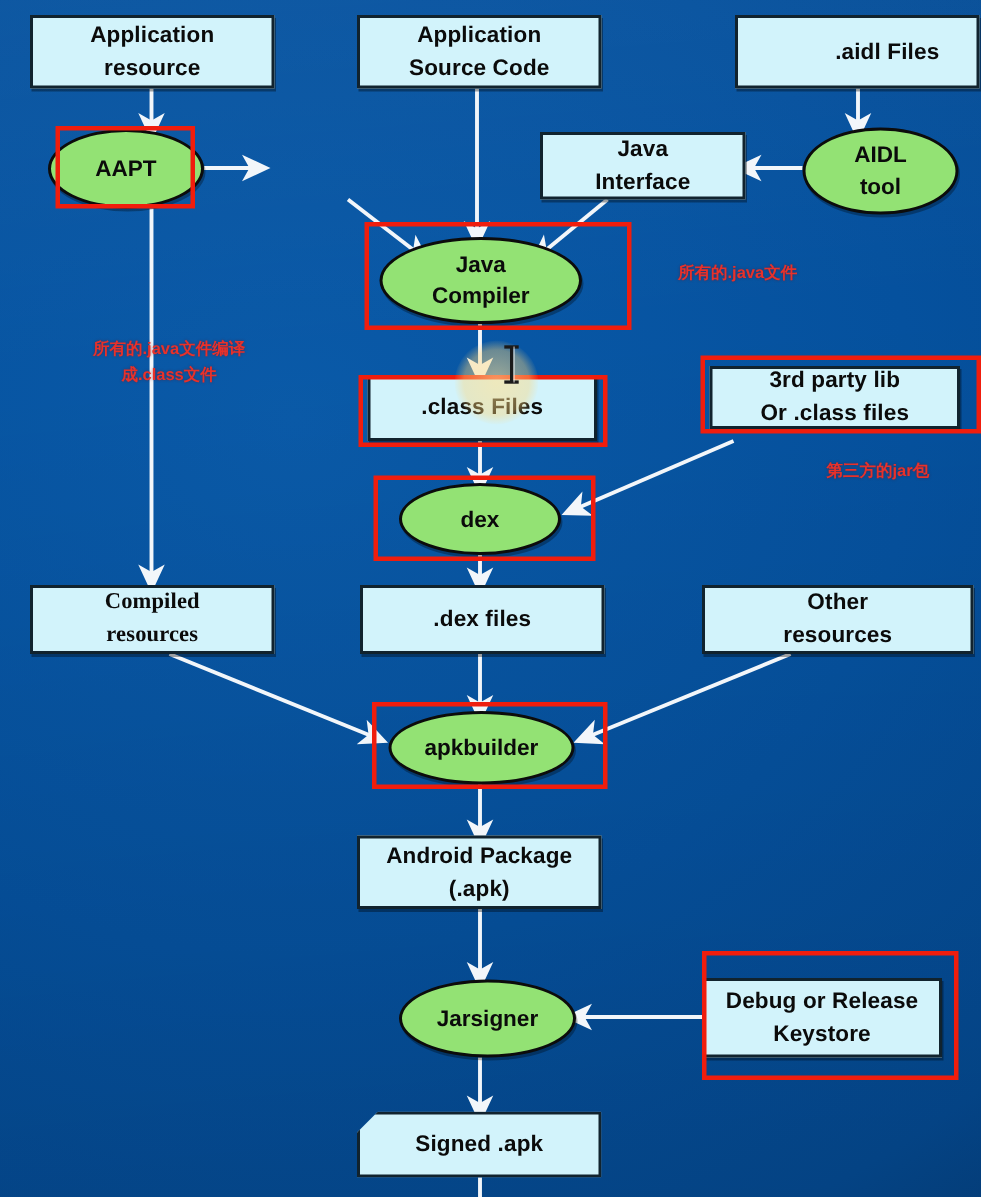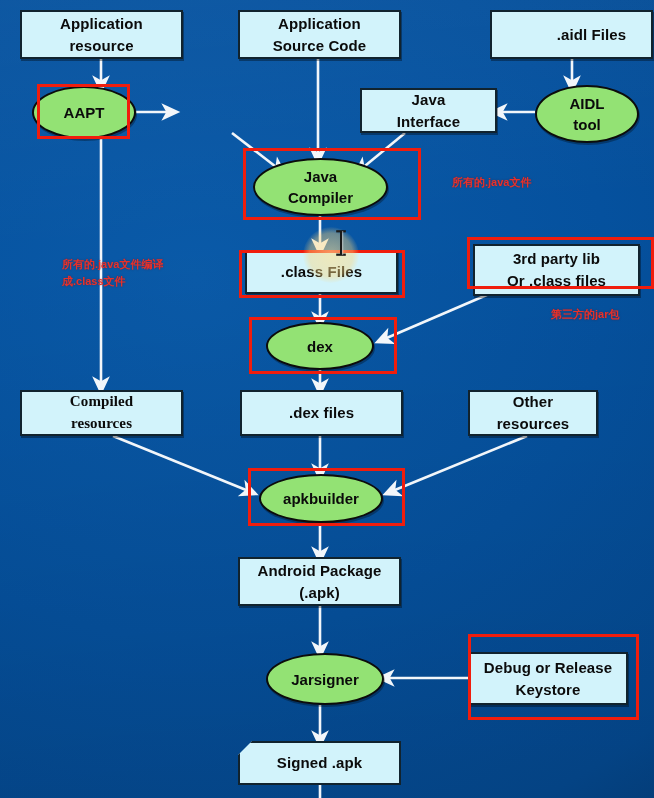--- a/index.html
+++ b/index.html
@@ -199,39 +199,39 @@
 
   <div class="node ell" style="left:253px; top:158px; width:135px; height:58px;">
     <span class="l">Java</span>
     <span class="l">Compiler</span>
   </div>
 
   <div class="node box" style="left:245px; top:250px; width:153px; height:44px;">
     <span class="l">.class Files</span>
   </div>
 
-  <div class="node box" style="left:473px; top:244px; width:167px; height:52px;">
+  <div class="node box" style="left:473px; top:244px; width:167px; height:42px;">
     <span class="l">3rd party lib</span>
     <span class="l">Or .class files</span>
   </div>
 
   <div class="node ell" style="left:266px; top:322px; width:108px; height:48px;">
     <span class="l">dex</span>
   </div>
 
   <div class="node box" style="left:20px; top:390px; width:163px; height:46px;font-family:Liberation Serif, serif;">
     <span class="l">Compiled</span>
     <span class="l">resources</span>
   </div>
 
   <div class="node box" style="left:240px; top:390px; width:163px; height:46px;">
     <span class="l">.dex files</span>
   </div>
 
-  <div class="node box" style="left:468px; top:390px; width:130px; height:46px;">
+  <div class="node box" style="left:468px; top:390px; width:181px; height:46px;">
     <span class="l">Other</span>
     <span class="l">resources</span>
   </div>
 
   <div class="node ell" style="left:259px; top:474px; width:124px; height:49px;">
     <span class="l">apkbuilder</span>
   </div>
 
   <div class="node box" style="left:238px; top:557px; width:163px; height:49px;">
     <span class="l">Android Package</span>
@@ -256,21 +256,21 @@
   <div class="redbox" style="left:239px; top:250px; width:166px; height:48px;"></div>
   <div class="redbox" style="left:467px; top:237px; width:187px; height:52px;"></div>
   <div class="redbox" style="left:249px; top:317px; width:148px; height:57px;"></div>
   <div class="redbox" style="left:248px; top:468px; width:157px; height:58px;"></div>
   <div class="redbox" style="left:468px; top:634px; width:171px; height:86px;"></div>
 
   <div class="anno" style="left:452px; top:174px;">
     <div>所有的.java文件</div>
   </div>
 
-  <div class="anno" style="left:62px; top:256px;">
+  <div class="anno" style="left:62px; top:225px;text-align:center;">
     <div>所有的.java文件编译</div>
     <div>成.class文件</div>
   </div>
 
   <div class="anno" style="left:551px; top:306px;">
     <div>第三方的jar包</div>
   </div>
 
   <div class="clickglow" style="left:303px; top:227px;"></div>
   <svg class="ibeam" style="left:334px; top:229px;" width="14" height="28" viewBox="0 0 14 28">

